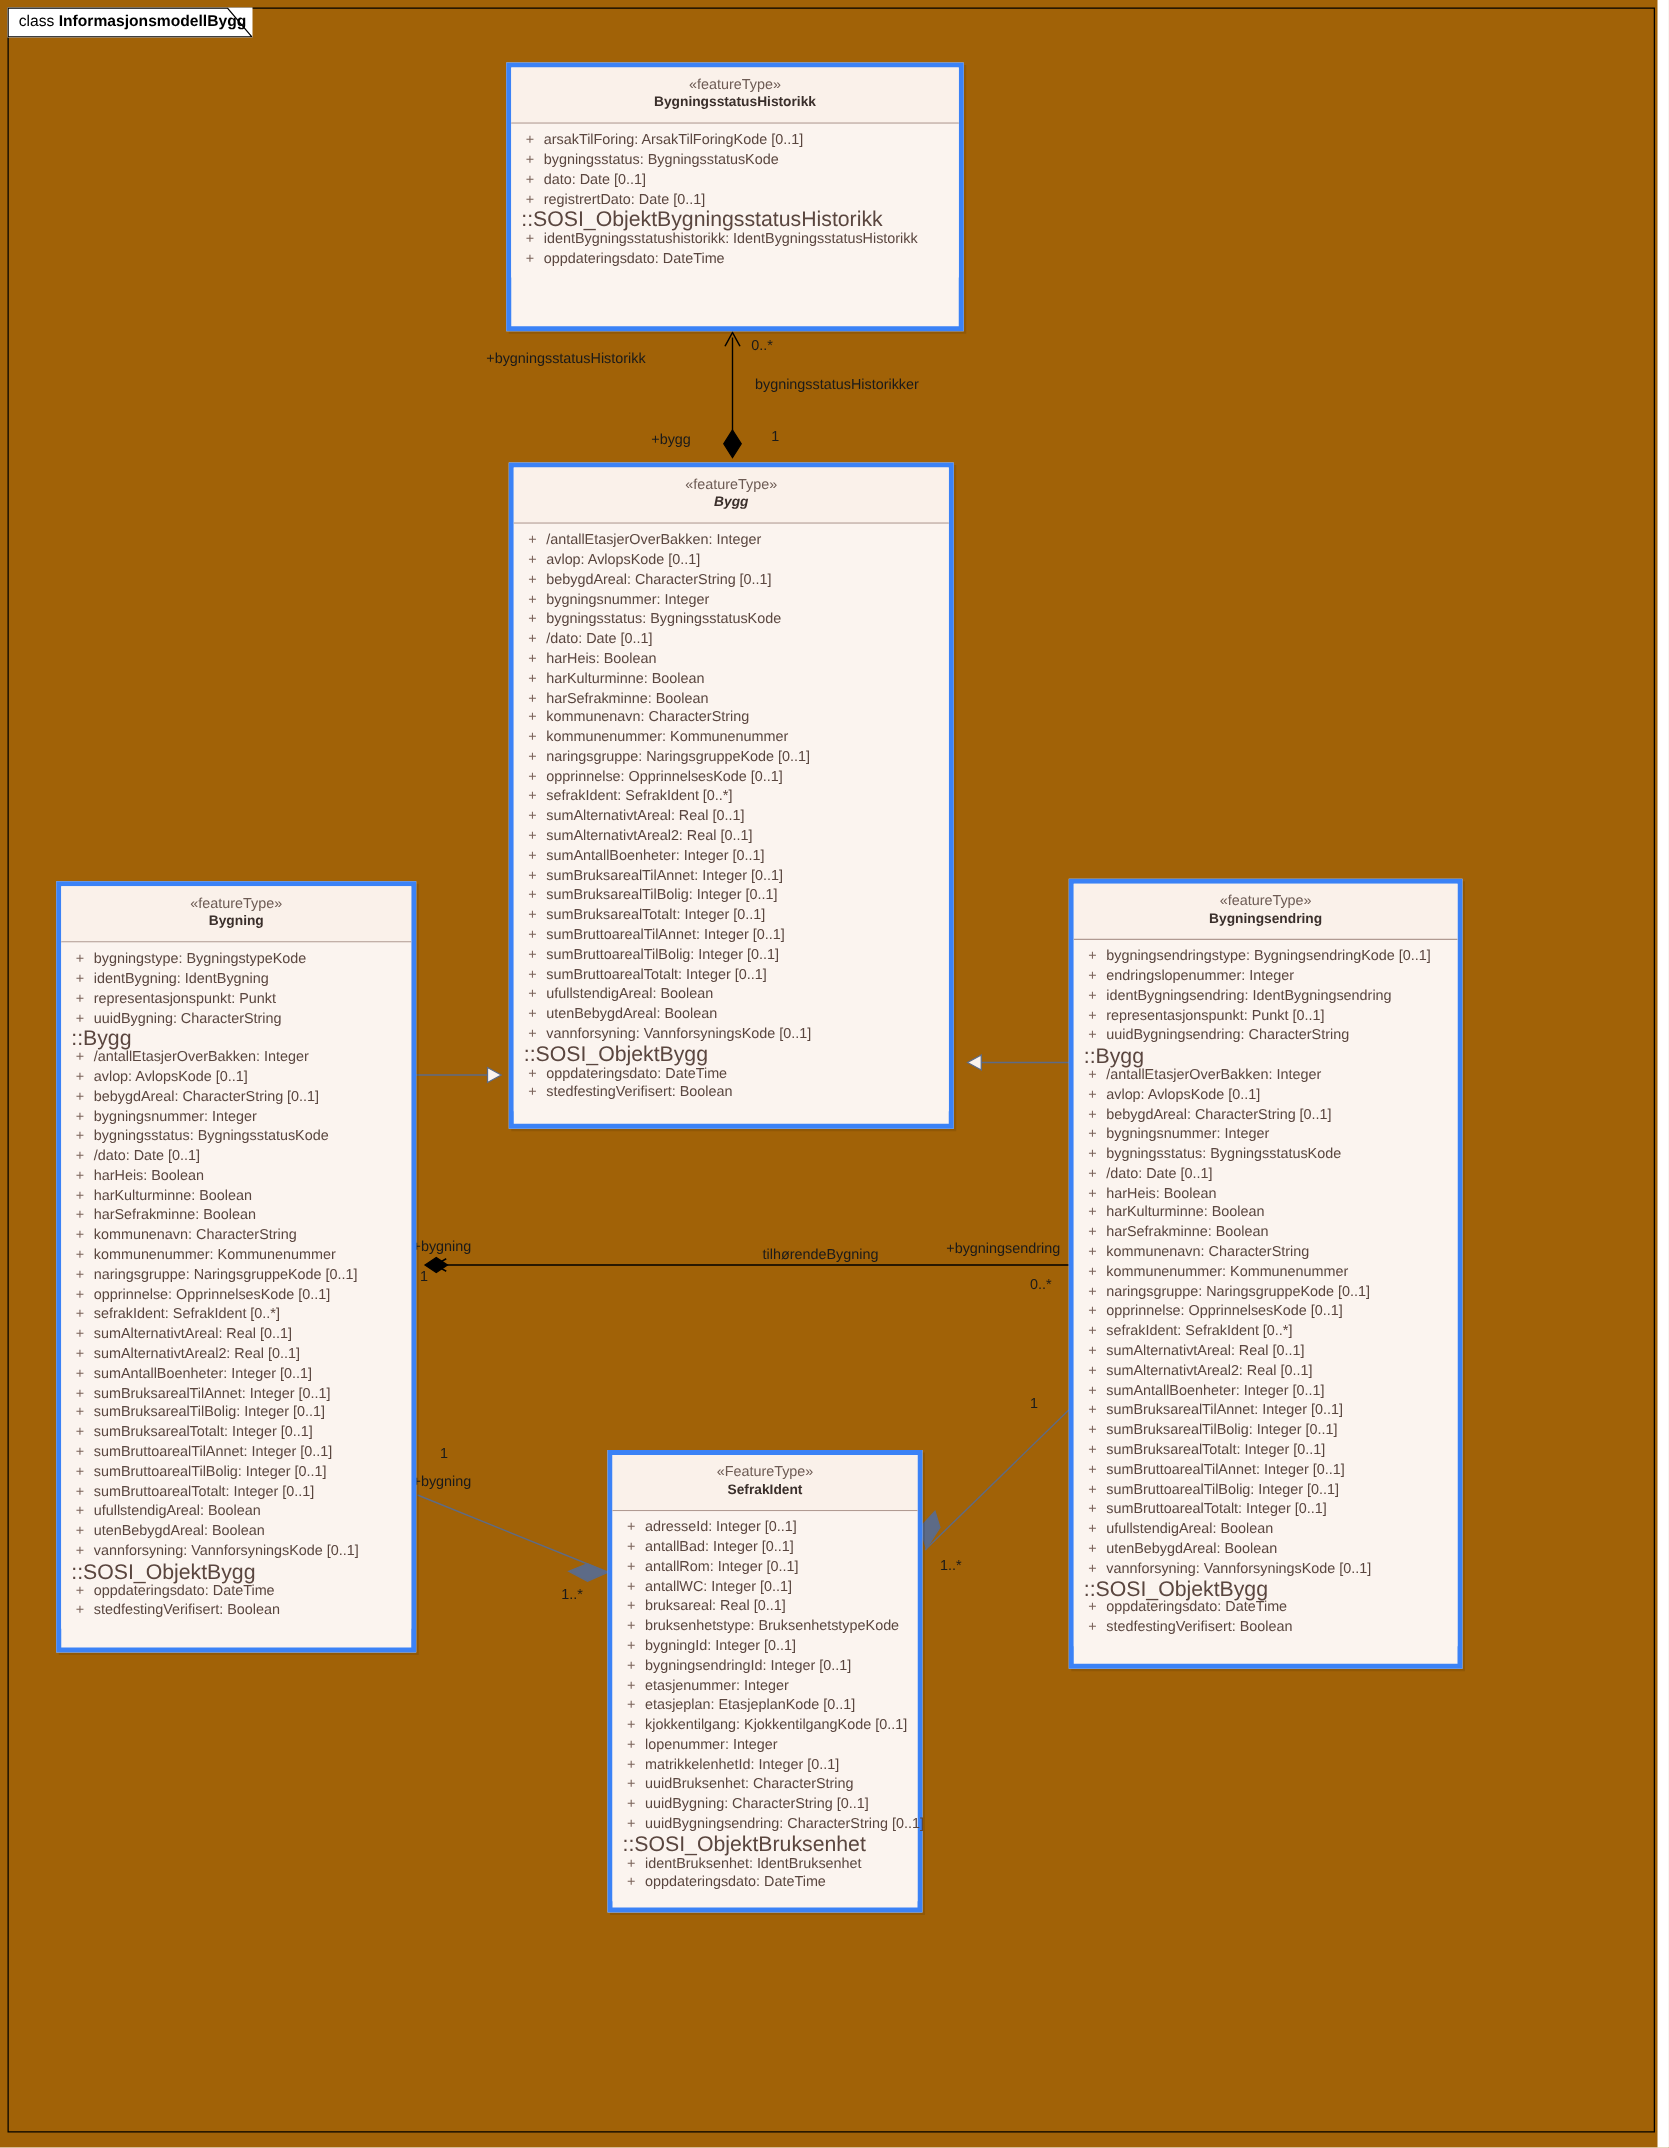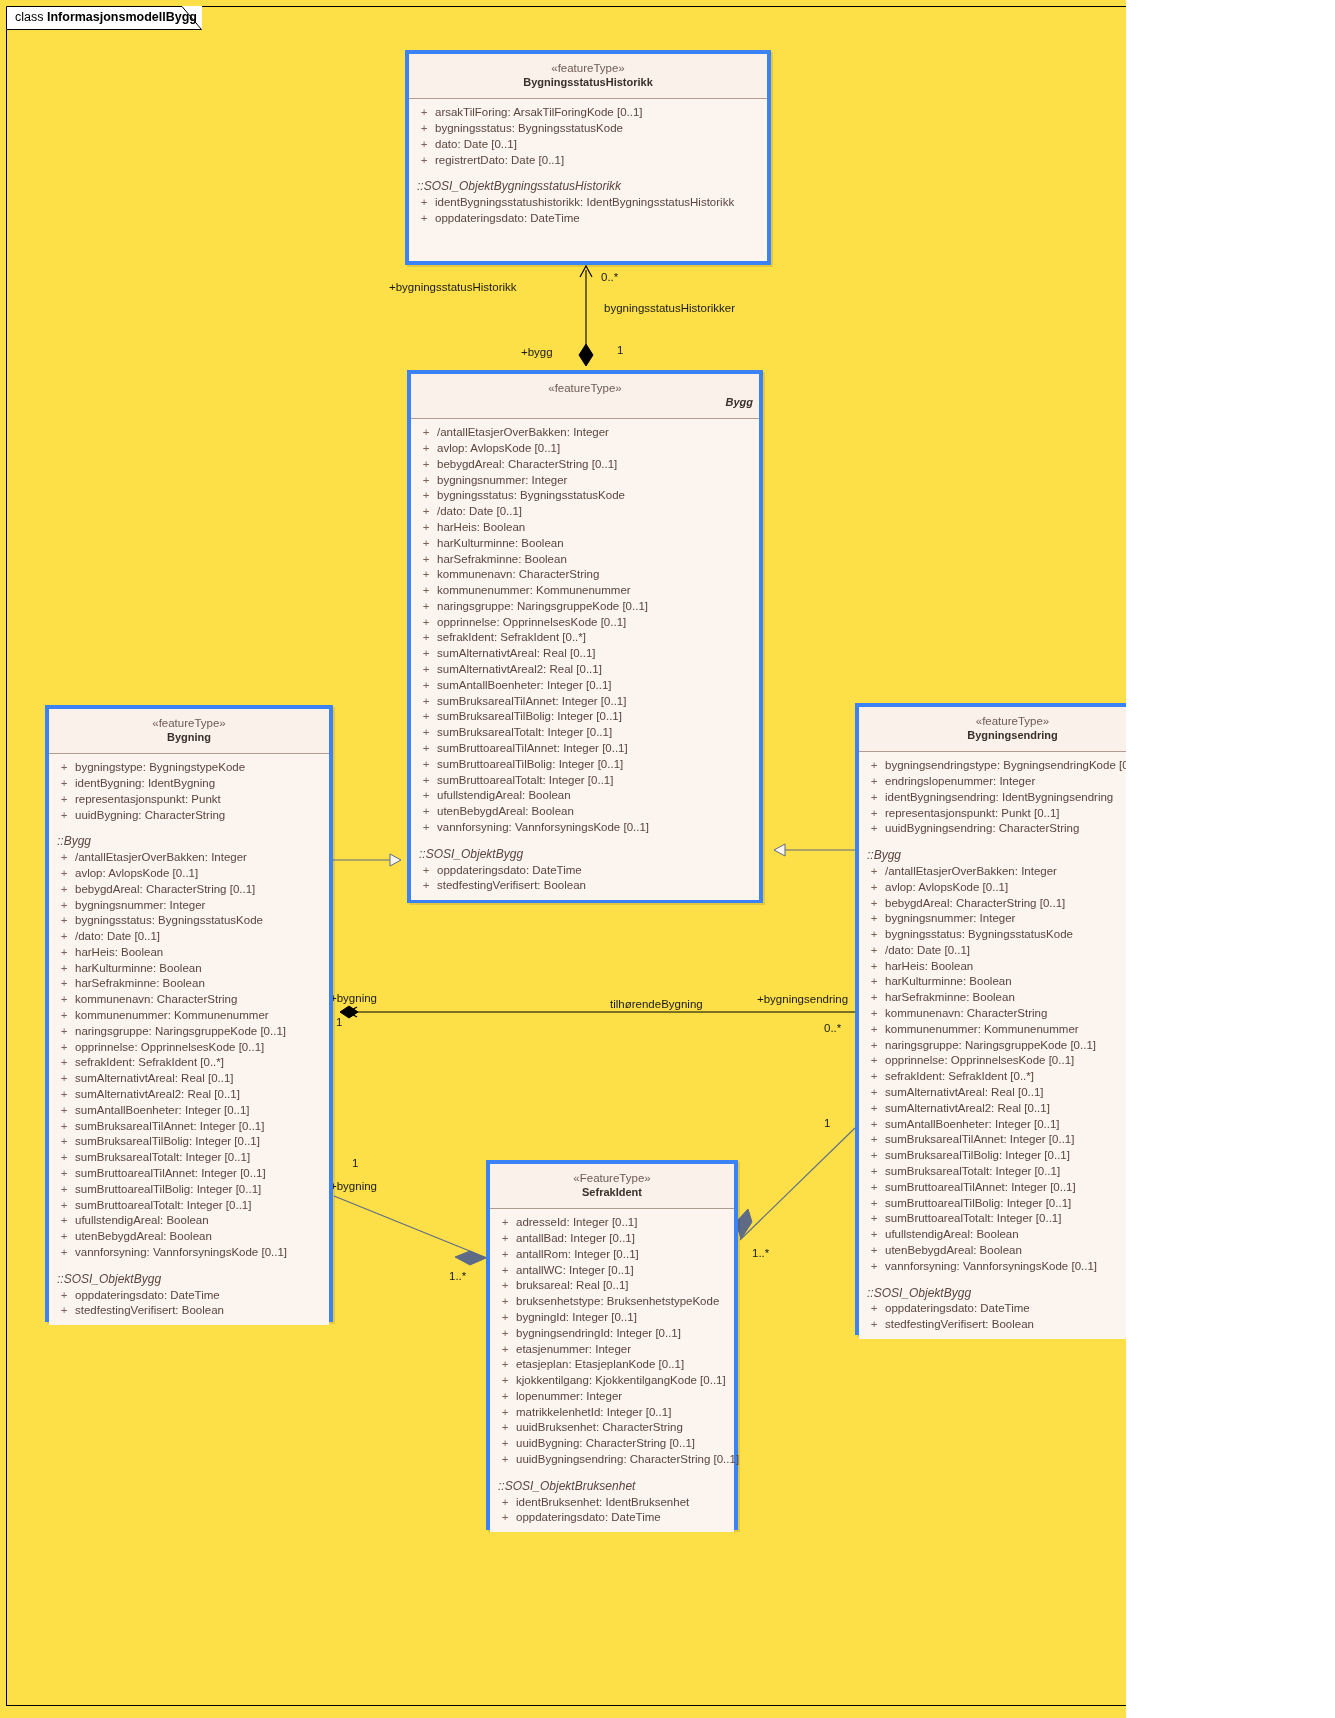--- a/index.html
+++ b/index.html
@@ -2,24 +2,24 @@
 <html><head>
 <meta charset="utf-8">
 <style>
   html,body{margin:0;padding:0;background:#ffffff;}
   body{
     font-family:"Liberation Sans", sans-serif;
     -webkit-font-smoothing:antialiased;
   }
   #canvas{
     position:relative;
-    width:1126px;
+    width:1326px;
     height:1718px;
     overflow:hidden;
-    background:#fde047;
+    background:#a16207;
   }
 
   
   #frame{
     position:absolute;
     left:6px; top:6px;
     width:1318px; height:1700px;
     border:1px solid #000000;
     box-sizing:border-box;
   }
@@ -65,48 +65,46 @@
     font-size:11.5px;
     color:#6d5b54;
   }
   .classname{
     display:block;
     font-size:11px;
     font-weight:bold;
     color:#3a2f2b;
     margin-top:1px;
   }
-  .classname.abstract{font-style:italic;text-align:right;}
+  .classname.abstract{font-style:italic;}
   .uml-body{
     padding:6px 4px 6px 4px;
     background:#fbf4ef;
   }
   .attr{
     display:flex;
     align-items:flex-start;
     font-size:11.5px;
     line-height:15.8px;
     color:#5a463f;
     white-space:nowrap;
   }
   .attr .vis{
     width:22px;
     flex:0 0 22px;
     text-align:center;
     color:#7a6259;
   }
   .attr .sig{flex:1 1 auto;}
   .sep-group{
-    font-size:12px;
+    font-size:17px;
     line-height:15.8px;
-    font-style:italic;
     color:#5a463f;
     padding-left:4px;
     white-space:nowrap;
-    margin-top:11px;
   }
 
   
   #links{
     position:absolute;
     left:0; top:0;
     width:1335px; height:1718px;
     pointer-events:none;
   }
   .edge-label{

